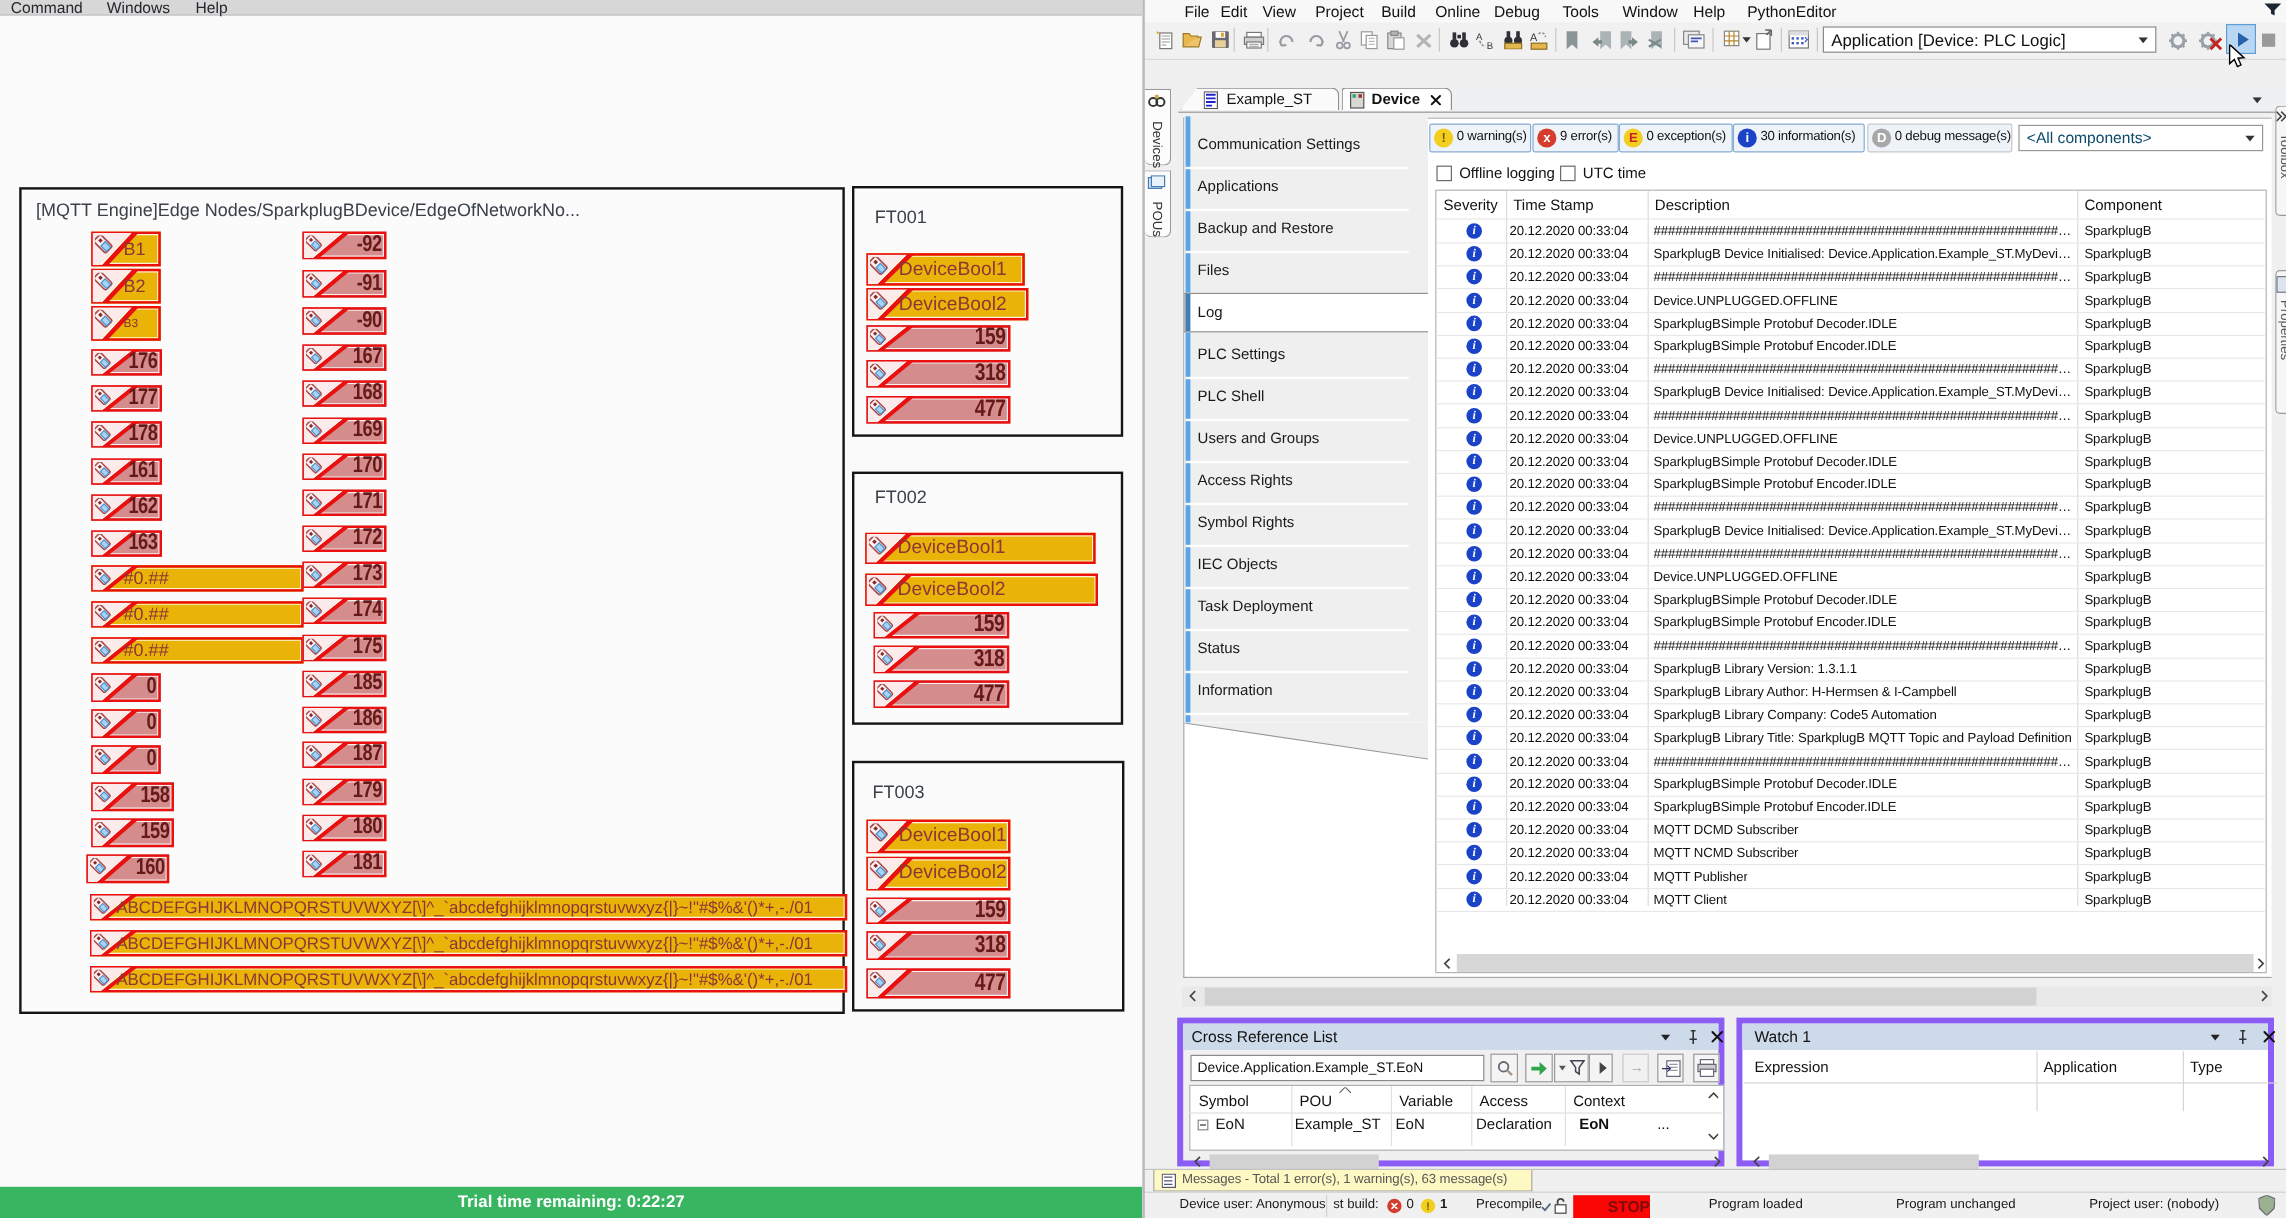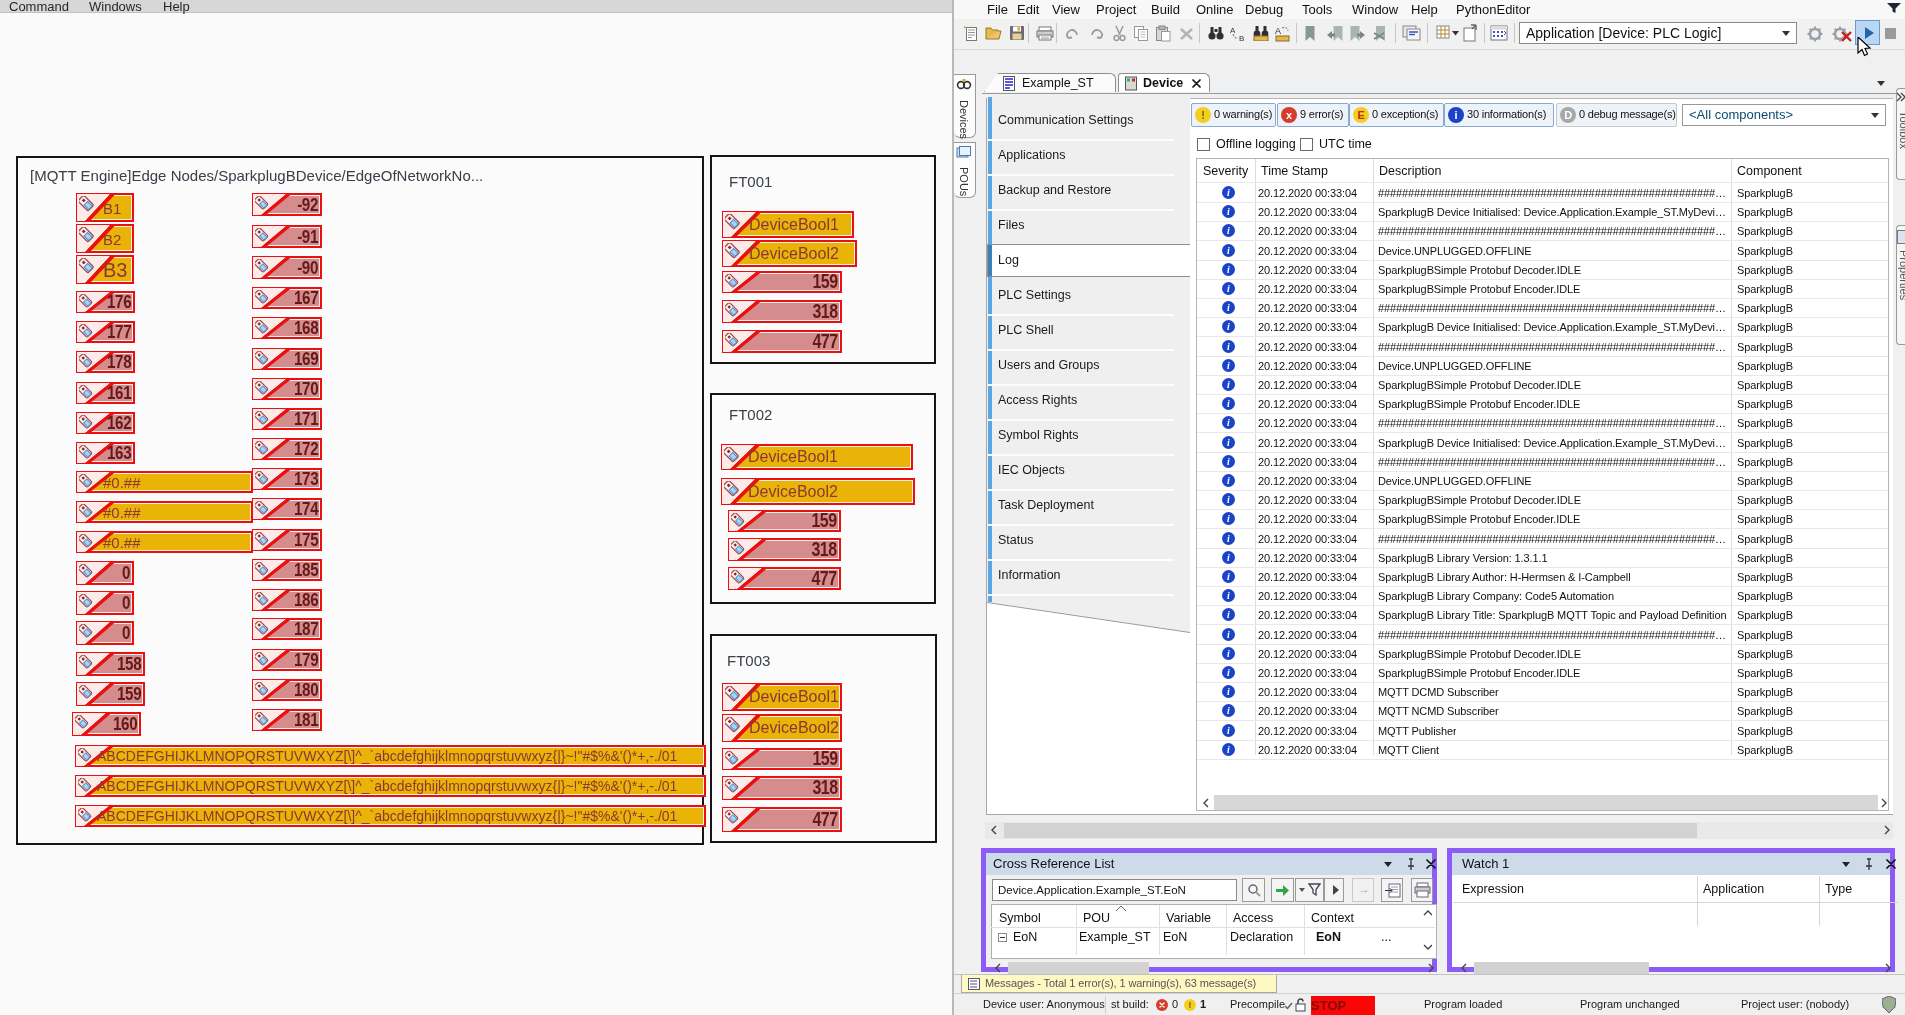--- a/index.html
+++ b/index.html
@@ -113,21 +113,21 @@
         </svg>
         <span class="tt" style="font-size:15px;">B2</span>
       </div>
 <div class="tag salmon" style="left:76px;top:255px;width:58px;height:29px">
         <i class="l1"></i>
         <i class="l2"></i>
         <i class="l3"></i>
         <svg class="ic" width="19" height="19" viewBox="0 0 18 18">
           <use href="#tic"></use>
         </svg>
-        <span class="tt" style="font-size:20px;">B3</span>
+        <span class="tt" style="font-size:10px;">B3</span>
       </div>
 <div class="tag dusty" style="left:76px;top:291px;width:59px;height:22px">
         <i class="l1"></i>
         <i class="l2"></i>
         <i class="l3"></i>
         <svg class="ic" width="17" height="17" viewBox="0 0 18 18">
           <use href="#tic"></use>
         </svg>
         <span class="tn" style="font-size:19px">176</span>
       </div>
@@ -574,20 +574,21 @@
       </div>
 <div class="tag dusty" style="left:722px;top:807px;width:120px;height:25px">
         <i class="l1"></i>
         <i class="l2"></i>
         <i class="l3"></i>
         <svg class="ic" width="17" height="17" viewBox="0 0 18 18">
           <use href="#tic"></use>
         </svg>
         <span class="tn" style="font-size:20px">477</span>
       </div>
+<div id="greenbar">Trial time remaining: 0:22:27</div>
 </div>
 <div class="abs" style="left:952px;top:0;width:2px;height:1015px;background:#b9b9b9;z-index:40"></div>
 <div id="rwin">
 <div id="rmenu">
         <span style="left:35px">File</span>
         <span style="left:65px">Edit</span>
         <span style="left:100px">View</span>
         <span style="left:144px">Project</span>
         <span style="left:199px">Build</span>
         <span style="left:244px">Online</span>
@@ -1181,21 +1182,21 @@
 <div class="sticon" style="left:232px;top:5px;background:#f2cf1f;color:#7a5c00">!</div>
 <span style="left:248px;font-weight:bold">1</span>
 <span style="left:278px">Precompile</span>
 <svg class="abs" style="left:332px;top:8px;" width="9" height="8" viewBox="0 0 9 8">
           <path d="M1 4 L3.5 6.5 L8 1" fill="none" stroke="#567" stroke-width="1.5"></path>
         </svg>
 <svg class="abs" style="left:343px;top:4px;" width="12" height="14" viewBox="0 0 12 14">
           <rect x="1" y="6" width="9" height="7" fill="#fff" stroke="#444"></rect>
           <path d="M3 6 V3.5 a2.5 2.5 0 0 1 5 0" fill="none" stroke="#444" stroke-width="1.5"></path>
         </svg>
-<div class="abs" style="left:359px;top:2px;width:64px;height:19px;background:#fb0505;color:#7c0c0c;font-size:13px;font-weight:bold;text-align:left;line-height:19px">STOP</div>
+<div class="abs" style="left:359px;top:2px;width:64px;height:19px;background:#fb0505;color:#7c0c0c;font-size:13px;font-weight:bold;text-align:right;line-height:19px">STOP</div>
 <span style="left:472px">Program loaded</span>
 <span style="left:628px">Program unchanged</span>
 <span style="left:789px">Project user: (nobody)</span>
 <svg class="abs" style="left:930px;top:2px;" width="14" height="17" viewBox="0 0 14 17">
           <path d="M7 0 L14 3 L13 11 L7 17 L1 11 L0 3 Z" fill="#9ab08e" stroke="#667"></path>
         </svg>
 </div>
 <div class="etab" style="left:944px;top:88px;width:9px;height:92px">
         <div class="vtxt" style="margin:22px 0 0 1px">Toolbox</div>
       </div>

